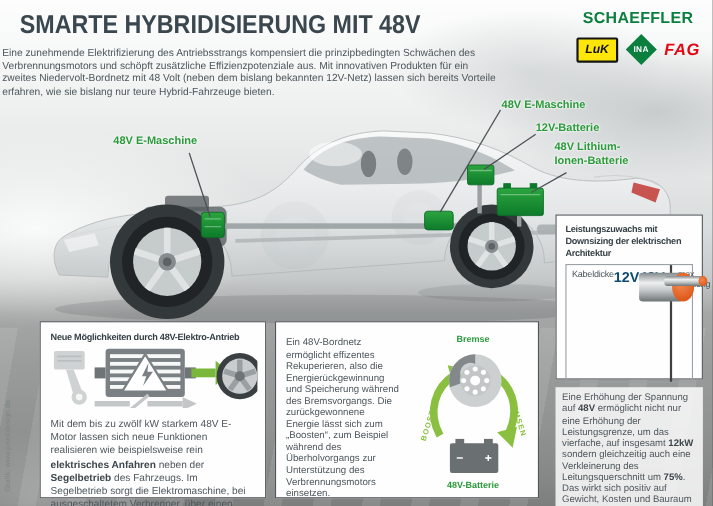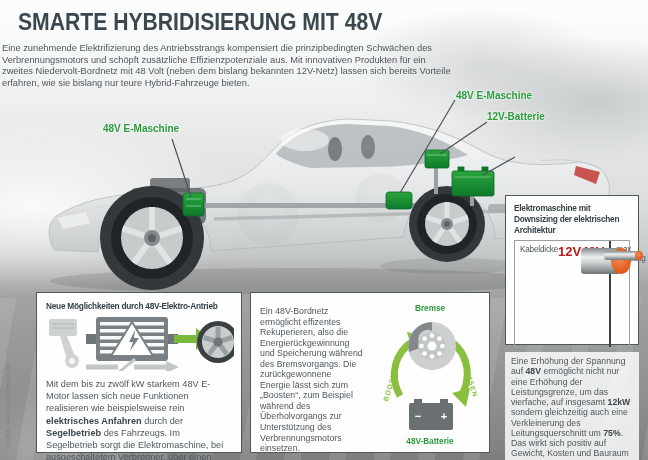--- a/index.html
+++ b/index.html
@@ -54,21 +54,21 @@
   .diag-rot{font-size:6.8px;letter-spacing:1px;color:#8abf3f;}
   .diag-boosten{left:-9px;top:72px;transform:rotate(-73deg);}
   .diag-bremsen{right:-10px;top:68px;transform:rotate(72deg);}
   
   .p3{left:505px;top:195px;width:134px;height:150px;padding:7px 8px;}
   .p3 .panel-title{line-height:1.3;}
   .tbl{margin-top:5px;border:1px solid #9aa0a3;display:flex;height:106px;}
   .tcol{flex:1;padding:4px 5px;display:flex;flex-direction:row;}
   .tcol+.tcol{border-left:2px solid #404040;}
   .thead{font-size:8.2px;color:#4d575d;letter-spacing:-.2px;margin-bottom:2px;}
-  .tvolt{font-size:13px;font-weight:bold;color:#b91c1c;line-height:1.1;}
+  .tvolt{font-size:13px;font-weight:bold;color:#0c4a6e;line-height:1.1;}
   .tkw{font-size:13px;font-weight:bold;color:#d10a2e;line-height:1.1;}
   .cable{position:relative;height:26px;margin:3px 0 4px 0;}
   .cable .cbody{position:absolute;left:0;top:0;height:100%;border-radius:3px 0 0 3px;
     background:linear-gradient(180deg,#848a8c 0%,#eef0f0 35%,#c6cacb 60%,#6f7577 100%);}
   .cable .cend{position:absolute;top:0;height:100%;border-radius:50%;
     background:radial-gradient(circle at 40% 40%,#f08a4e,#e05a1d 70%);}
   .cable-thick .cbody{width:38px;} .cable-thick .cend{left:30px;width:20px;}
   .cable-thin{height:9px;margin-top:6px;}
   .cable-thin .cbody{width:36px;} .cable-thin .cend{left:31px;width:8px;}
   .batt{position:relative;border-radius:2px;display:flex;align-items:center;justify-content:center;gap:2px;}
@@ -189,24 +189,37 @@
       <line x1="172" y1="139" x2="191" y2="197"></line>
       <line x1="455" y1="100" x2="400" y2="193"></line>
       <line x1="487" y1="122" x2="440" y2="154"></line>
       <line x1="515" y1="157" x2="483" y2="175"></line>
     </g>
   </svg>
 
   <div class="lbl lbl-front">48V E-Maschine</div>
   <div class="lbl lbl-rear">48V E-Maschine</div>
   <div class="lbl lbl-12v">12V-Batterie</div>
+  <div class="lbl lbl-48v">48V Lithium-
+Ionen-Batterie</div>
 
   <div class="title">SMARTE HYBRIDISIERUNG MIT 48V</div>
   <div class="intro">Eine zunehmende Elektrifizierung des Antriebsstrangs kompensiert die prinzipbedingten Schwächen des Verbrennungsmotors und schöpft zusätzliche Effizienzpotenziale aus. Mit innovativen Produkten für ein zweites Niedervolt-Bordnetz mit 48 Volt (neben dem bislang bekannten 12V-Netz) lassen sich bereits Vorteile erfahren, wie sie bislang nur teure Hybrid-Fahrzeuge bieten.</div>
 
+  <div class="brand">
+    <div class="brand-name">SCHAEFFLER</div>
+    <div class="logo-row">
+      <div class="luk">LuK</div>
+      <div class="ina">
+        <div class="ina-diamond"></div>
+        <div class="ina-text">INA</div>
+      </div>
+      <div class="fag">FAG</div>
+    </div>
+  </div>
 
   <div class="panel p1">
     <div class="panel-title">Neue Möglichkeiten durch 48V-Elektro-Antrieb</div>
     <svg width="188" height="56" viewBox="0 0 188 56" style="margin:4px 0 3px 0;">
       <g fill="#c7cbcc" opacity="0.85">
         <rect x="3" y="4" width="28" height="17" rx="2"></rect>
         <line x1="6" y1="9" x2="28" y2="9" stroke="#aeb3b5" stroke-width="1.5"></line>
         <line x1="6" y1="13" x2="28" y2="13" stroke="#aeb3b5" stroke-width="1.5"></line>
         <polygon points="14,21 21,21 30,44 22,48"></polygon>
         <circle cx="26" cy="46" r="7"></circle>
@@ -242,21 +255,21 @@
         </g>
         <circle cx="172" cy="27" r="4.5" fill="#6f7577"></circle>
       </g>
       <g stroke="#c3c7c8" fill="#c3c7c8">
         <line x1="40" y1="52" x2="72" y2="52" stroke-width="5"></line>
         <line x1="88" y1="52" x2="120" y2="52" stroke-width="5"></line>
         <line x1="72" y1="58" x2="89" y2="44" stroke-width="3"></line>
         <polygon points="120,46 133,52 120,58" stroke="none"></polygon>
       </g>
     </svg>
-    <div class="panel-body"><span>Mit dem bis zu zwölf kW starkem 48V E-Motor lassen sich neue Funktionen realisieren wie beispielsweise rein </span><b>elektrisches Anfahren</b><span> durch der </span><b>Segelbetrieb</b><span> des Fahrzeugs. Im Segelbetrieb sorgt die Elektromaschine, bei ausgeschaltetem Verbrenner, über einen weiten Betriebsbereich für konstante Geschwindigkeit.</span></div>
+    <div class="panel-body"><span>Mit dem bis zu zwölf kW starkem 48V E-Motor lassen sich neue Funktionen realisieren wie beispielsweise rein </span><b>elektrisches Anfahren</b><span> neben der </span><b>Segelbetrieb</b><span> des Fahrzeugs. Im Segelbetrieb sorgt die Elektromaschine, bei ausgeschaltetem Verbrenner, über einen weiten Betriebsbereich für konstante Geschwindigkeit.</span></div>
   </div>
 
   <div class="panel p2">
     <div class="p2-flex">
       <div class="panel-body">Ein 48V-Bordnetz ermöglicht effizentes Rekuperieren, also die Energierückgewinnung und Speicherung während des Bremsvorgangs. Die zurückgewonnene Energie lässt sich zum „Boosten“, zum Beispiel während des Überholvorgangs zur Unterstützung des Verbrennungsmotors einsetzen.</div>
       <div class="diag">
         <div class="diag-lbl diag-bremse">Bremse</div>
         <svg width="100" height="118" viewBox="0 0 100 118" style="position:absolute;left:0;top:10px;">
           <g stroke="#8abf3f" fill="none" stroke-width="7">
             <path d="M20,80 C8,58 16,36 33,25"></path>
@@ -291,21 +304,21 @@
           </g>
         </svg>
         <div class="diag-lbl diag-rot diag-boosten">BOOSTEN</div>
         <div class="diag-lbl diag-rot diag-bremsen">BREMSEN</div>
         <div class="diag-lbl diag-batterie">48V-Batterie</div>
       </div>
     </div>
   </div>
 
   <div class="panel p3">
-    <div class="panel-title">Elektromaschine mit Downsizing der elektrischen Architektur</div>
+    <div class="panel-title">Leistungszuwachs mit Downsizing der elektrischen Architektur</div>
     <div class="tbl">
       <div class="tcol">
         <div class="thead">Kabeldicke</div>
         <div class="tvolt">12V</div>
         <div class="cable cable-thick">
             <div class="cbody"></div>
             <div class="cend"></div>
           </div>
         <div class="tvolt">48V</div>
         <div class="cable cable-thin">

